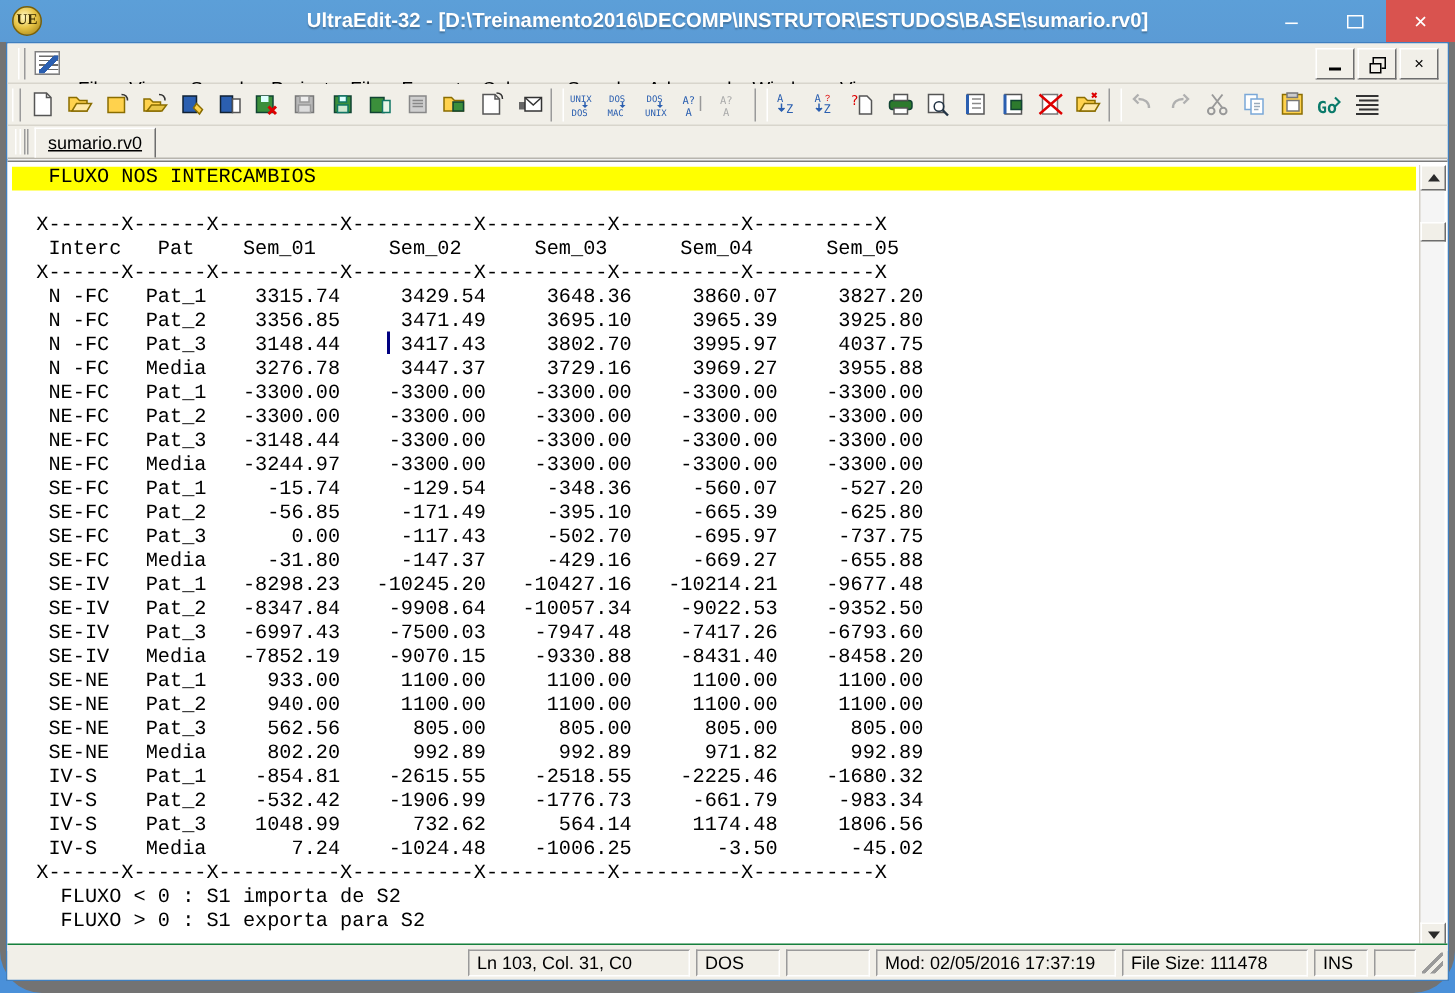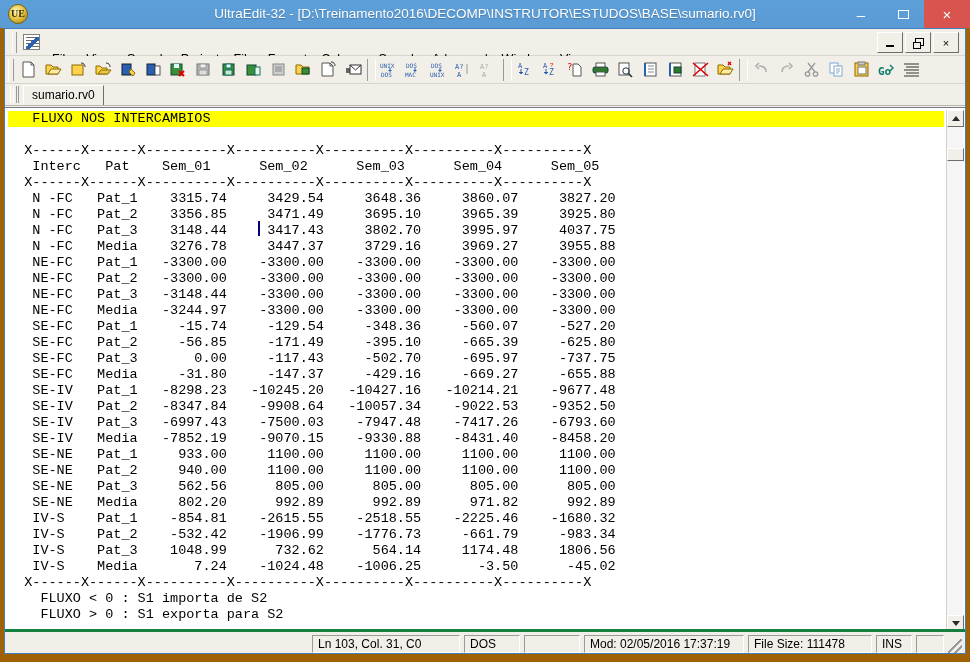--- a/index.html
+++ b/index.html
@@ -4,22 +4,23 @@
 <style>
   html,body{margin:0;padding:0;}
   body{
     width:970px;height:662px;overflow:hidden;
     font-family:"Liberation Sans", sans-serif;
     background:#4a90d9;
     -webkit-font-smoothing:none;
   }
   .window{
     position:absolute;left:0;top:0;width:970px;height:662px;
-    background:#a16207;
-    box-sizing:border-box;
+    background:#737373;
+    box-sizing:border-box;
+    border-radius:28px;
   }
   
   .titlebar{
     position:absolute;left:0;top:0;width:970px;height:28px;
     background:linear-gradient(to bottom,#5c9fd8 0%,#5b9bd5 100%);
   }
   .app-icon{
     position:absolute;left:8px;top:4px;width:20px;height:20px;
     background:radial-gradient(circle at 40% 35%, #fff9c4 0%, #e8c547 45%, #9c7a10 100%);
     border-radius:50%;
@@ -28,21 +29,21 @@
     display:flex;align-items:center;justify-content:center;
     font-size:10px;font-weight:bold;color:#3a2d00;
     font-family:"Liberation Serif", serif;
     line-height:1;
   }
   .title-text{
     position:absolute;left:0;top:0;width:970px;height:28px;
     line-height:28px;text-align:center;
     color:#ffffff;font-size:13.5px;
     text-shadow:0 1px 1px rgba(0,0,0,.25);
-    white-space:nowrap;overflow:hidden;
+    white-space:nowrap;overflow:hidden;font-weight:bold;
   }
   .tb-btns{position:absolute;right:0;top:0;height:28px;display:flex;}
   .tb-btn{
     width:42px;height:28px;display:flex;align-items:center;justify-content:center;
     color:#ffffff;font-size:13px;
   }
   .tb-btn.min{font-size:15px;}
   .tb-btn.max span{
     display:block;width:11px;height:9px;border:1.5px solid #fff;box-sizing:border-box;
   }
@@ -131,20 +132,21 @@
     content:"";position:absolute;left:2px;top:0;width:2px;height:17px;
     border-left:1px solid #ffffff;border-right:1px solid #9a9a9a;
   }
   .filetab{
     position:absolute;left:18px;top:1px;height:20px;padding:0 8px;
     background:#f1efe8;
     border:1px solid #ffffff;border-right-color:#6d6d6d;border-bottom:none;
     box-sizing:border-box;
     font-size:12px;color:#000;line-height:19px;
     white-space:nowrap;
+    text-decoration:underline;
   }
 
   
   .editor-wrap{
     position:absolute;left:0;top:78px;width:960px;height:527px;
     background:#ffffff;
     border-top:1px solid #7a7a7a;
     box-sizing:border-box;
     padding-left:21px;
   }
@@ -214,23 +216,23 @@
   .hs-thumb{
     position:absolute;left:17px;top:0;width:190px;height:16px;
     background:#f1efe8;border:1px solid #ffffff;border-right-color:#6d6d6d;border-bottom-color:#6d6d6d;
     box-sizing:border-box;
   }
 
   
   .statusbar{
     position:absolute;left:0;bottom:0;width:960px;height:24px;
     background:#f1efe8;
-    border-top:3px solid #15803d;
-    box-sizing:border-box;
-    display:flex;align-items:flex-end;
+    border-top:1px solid #15803d;
+    box-sizing:border-box;
+    display:flex;align-items:center;
   }
   .st-spacer{flex:1 1 auto;}
   .st-cell{
     height:18px;line-height:17px;
     border:1px solid #9a9a9a;border-right-color:#ffffff;border-bottom-color:#ffffff;
     box-sizing:border-box;
     font-size:12px;color:#000;padding:0 5px;margin-right:4px;
     white-space:nowrap;background:#f1efe8;
   }
   .st-grip{

